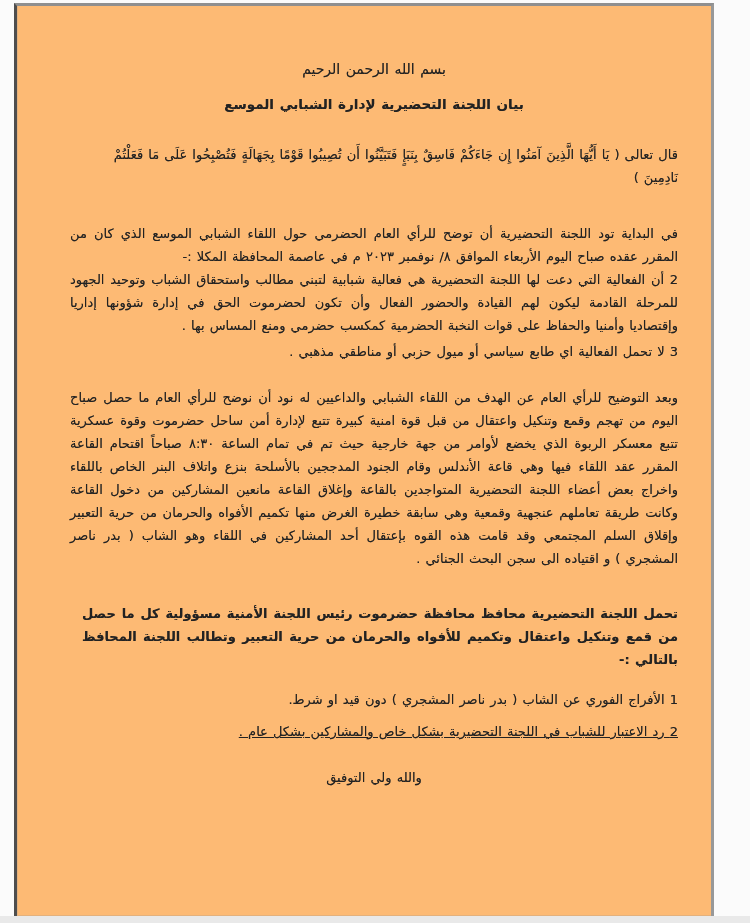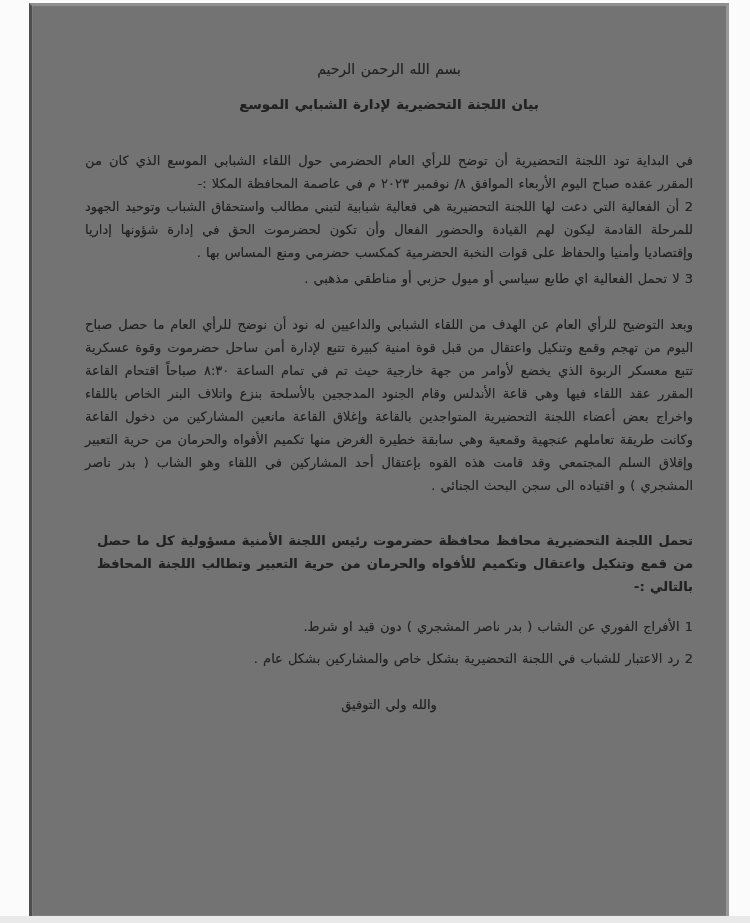--- a/index.html
+++ b/index.html
@@ -4,22 +4,22 @@
 <style>
   * { margin:0; padding:0; box-sizing:border-box; }
   html,body { background:#ffffff; }
   .viewport {
     position:relative; width:750px; height:923px; overflow:hidden;
     background:#fbfbfb;
     font-family:"DejaVu Sans", sans-serif;
     direction:rtl;
   }
   .scan-page {
-    position:absolute; left:29px; top:3px; width:700px; height:913px;
-    background:#737373;
+    position:absolute; left:14px; top:3px; width:700px; height:913px;
+    background:#fdba74;
     border-top:3px solid #8f8f8f;
     border-left:3px solid #4e4e4e;
     border-right:3px solid #989898;
     box-shadow: inset 1px -1px 0 rgba(150,150,150,0.25);
   }
   .bottom-strip {
     position:absolute; left:0; bottom:0; width:750px; height:7px;
     background:#e9e9e9;
   }
   .content {
@@ -39,35 +39,36 @@
   .doc-title { font-size:13.5px; font-weight:bold; margin-top:12px; }
   .verse { margin-top:27px; font-size:13px; text-align:right; padding-left:40px; }
   .intro { margin-top:33px; }
   .pt-1 { margin-top:27px; }
   .pt-2 { margin-top:0; }
   .pt-3 { margin-top:3px; }
   .pt-4 { margin-top:6px; }
   .events { margin-top:23px; }
   .responsibility { margin-top:32px; }
   .dm-1 { margin-top:17px; }
-  .dm-2 { margin-top:9px; }
+  .dm-2 { margin-top:9px;text-decoration:underline; }
   .closing { margin-top:23px; }
 </style>
 </head>
 <body>
 
 <div class="viewport">
 
   <div class="scan-page">
     <div class="content">
 
       <div class="center bismillah">بسم الله الرحمن الرحيم</div>
 
       <div class="center doc-title">بيان اللجنة التحضيرية لإدارة الشبابي الموسع</div>
 
+      <div class="verse">قال تعالى ( يَا أَيُّهَا الَّذِينَ آمَنُوا إِن جَاءَكُمْ فَاسِقٌ بِنَبَإٍ فَتَبَيَّنُوا أَن تُصِيبُوا قَوْمًا بِجَهَالَةٍ فَتُصْبِحُوا عَلَى مَا فَعَلْتُمْ نَادِمِينَ )</div>
 
       <div class="para intro">في البداية تود اللجنة التحضيرية أن توضح للرأي العام الحضرمي حول اللقاء الشبابي الموسع الذي كان من المقرر عقده صباح اليوم الأربعاء الموافق ٨/ نوفمبر ٢٠٢٣ م في عاصمة المحافظة المكلا :-</div>
 
 
       <div class="para pt-2">2 أن الفعالية التي دعت لها اللجنة التحضيرية هي فعالية شبابية لتبني مطالب واستحقاق الشباب وتوحيد الجهود للمرحلة القادمة ليكون لهم القيادة والحضور الفعال وأن تكون لحضرموت الحق في إدارة شؤونها إداريا وإقتصاديا وأمنيا والحفاظ على قوات النخبة الحضرمية كمكسب حضرمي ومنع المساس بها .</div>
 
       <div class="para pt-3">3 لا تحمل الفعالية اي طابع سياسي أو ميول حزبي أو مناطقي مذهبي .</div>
 
 
       <div class="para events">وبعد التوضيح للرأي العام عن الهدف من اللقاء الشبابي والداعيين له نود أن نوضح للرأي العام ما حصل صباح اليوم من تهجم وقمع وتنكيل واعتقال من قبل قوة امنية كبيرة تتبع لإدارة أمن ساحل حضرموت وقوة عسكرية تتبع معسكر الربوة الذي يخضع لأوامر من جهة خارجية حيث تم في تمام الساعة ٨:٣٠ صباحاً اقتحام القاعة المقرر عقد اللقاء فيها وهي قاعة الأندلس وقام الجنود المدججين بالأسلحة بنزع واتلاف البنر الخاص باللقاء واخراج بعض أعضاء اللجنة التحضيرية المتواجدين بالقاعة وإغلاق القاعة مانعين المشاركين من دخول القاعة وكانت طريقة تعاملهم عنجهية وقمعية وهي سابقة خطيرة الغرض منها تكميم الأفواه والحرمان من حرية التعبير وإقلاق السلم المجتمعي وقد قامت هذه القوه بإعتقال أحد المشاركين في اللقاء وهو الشاب ( بدر ناصر المشجري ) و اقتياده الى سجن البحث الجنائي .</div>

